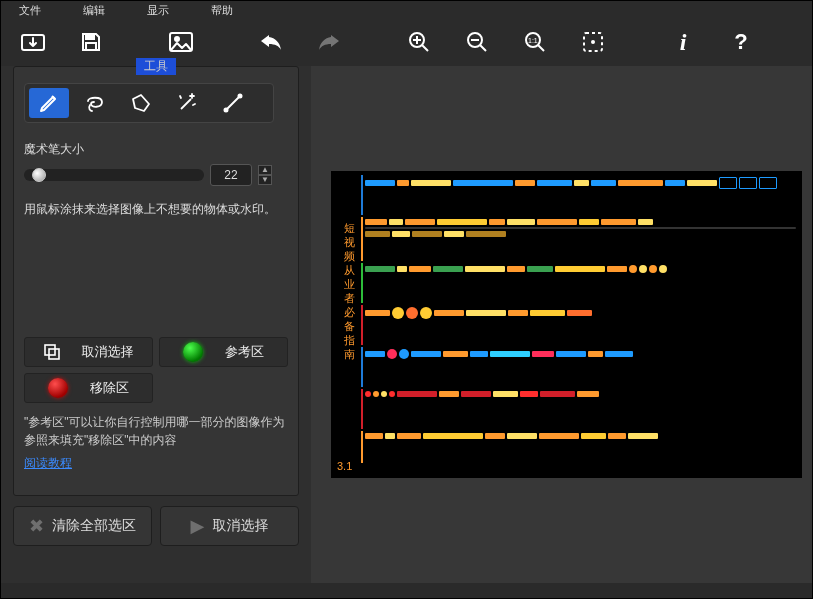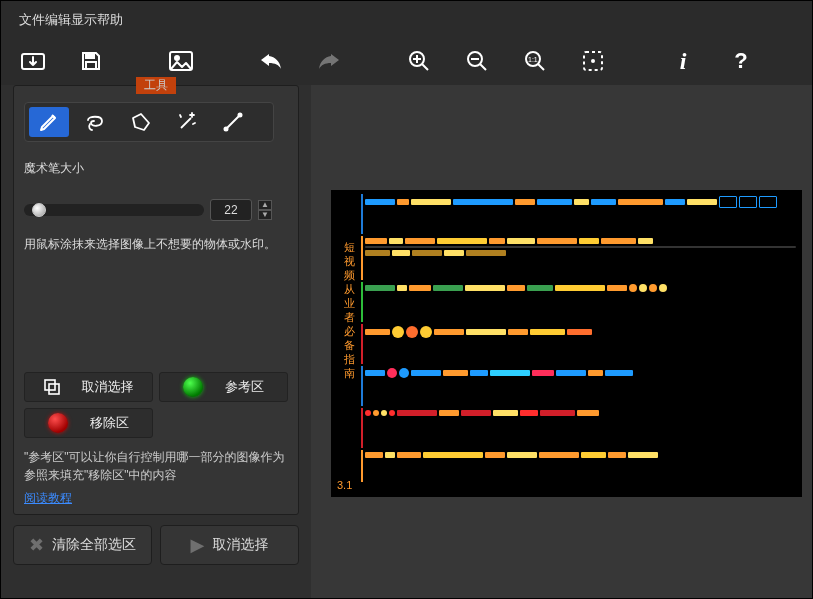--- a/index.html
+++ b/index.html
@@ -9,22 +9,23 @@
     font-size: 13px;
     color: #ddd;
     width: 813px;
     height: 599px;
     overflow: hidden;
     position: relative;
     border: 1px solid #000;
   }
   .menubar {
     display: flex;
-    padding: 10px 18px;
-    font-size: 13px;
+    gap: 42px;
+    padding: 2px 18px;
+    font-size: 11px;
     color: #ddd;
     background: #2b2b2b;
   }
   .menubar span { cursor: default; }
   .toolbar {
     display: flex;
     gap: 22px;
     padding: 8px 14px 10px 14px;
     align-items: center;
     background: #2b2b2b;
@@ -54,21 +55,21 @@
     padding: 10px;
     position: relative;
     flex: 0 0 auto;
     height: 430px;
   }
   .panel-title {
     position: absolute;
     top: -9px;
     left: 50%;
     transform: translateX(-50%);
-    background: #c2410c;
+    background: #1d4ed8;
     padding: 0 8px;
     font-size: 12px;
     color: #ccc;
   }
   .tool-row {
     display: flex;
     gap: 6px;
     border: 1px solid #444;
     border-radius: 4px;
     padding: 4px;
@@ -82,21 +83,21 @@
     display: flex; align-items:center; justify-content:center;
     border-radius: 3px;
     cursor:pointer;
   }
   .tool-row .tool.active {
     background: #2668d6;
   }
   .group-label {
     font-size: 12px;
     color: #ddd;
-    margin-bottom: 22px;
+    margin-bottom: 6px;
   }
   .slider-row {
     display:flex;
     align-items:center;
     gap:6px;
     margin-bottom:14px;
   }
   .slider {
     width: 180px;
     height: 12px;

